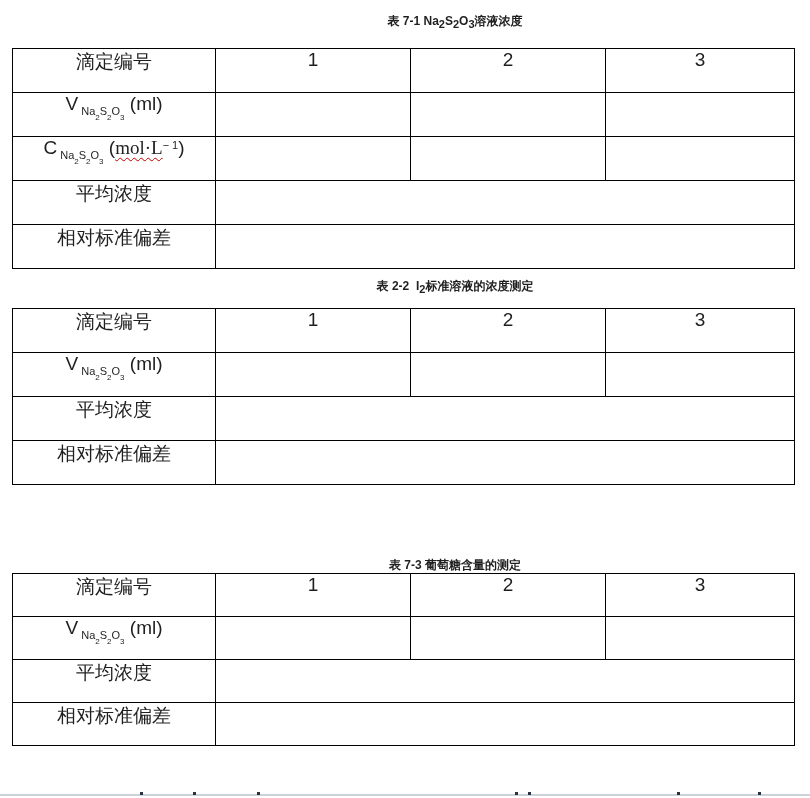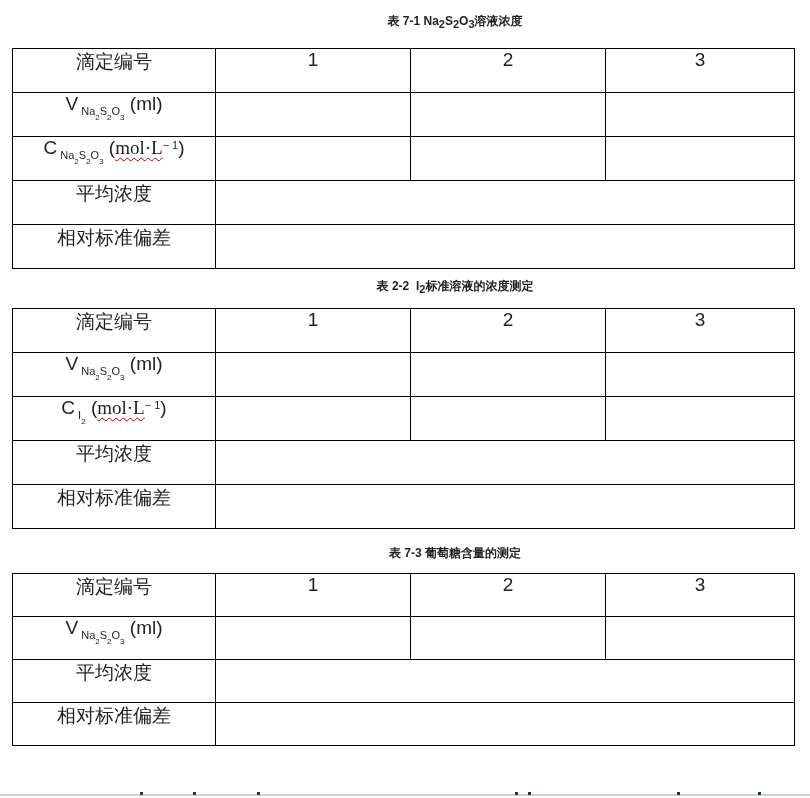--- a/index.html
+++ b/index.html
@@ -133,37 +133,31 @@
       <td class="cell-num">2</td>
       <td class="cell-num">3</td>
     </tr>
     <tr>
       <td class="fcell"><span class="seg-t">V</span><span class="seg-b"> Na</span><span class="seg-bb">2</span><span class="seg-b">S</span><span class="seg-bb">2</span><span class="seg-b">O</span><span class="seg-bb">3</span><span class="seg-t"> (ml)</span></td>
       <td></td>
       <td></td>
       <td></td>
     </tr>
     <tr>
-      <td class="fcell"><span class="seg-t">C</span><span class="seg-b"> I</span><span class="seg-bb">2</span><span class="seg-t"> (</span><span class="seg-w" style="text-decoration-color: rgb(192, 0, 0);">mol·L</span><span class="seg-p">− 1</span><span class="seg-t">)</span></td>
-      <td></td>
-      <td></td>
-      <td></td>
-    </tr>
-    <tr>
       <td class="cell-label">平均浓度</td>
       <td colspan="3"></td>
     </tr>
     <tr>
       <td class="cell-label">相对标准偏差</td>
       <td colspan="3"></td>
     </tr>
   </tbody>
     </table>
 
-  <div class="doc-title" style="top:539px"><span class="seg-t">表 7-3 葡萄糖含量的测定</span></div>
+  <div class="doc-title" style="top:551px"><span class="seg-t">表 7-3 葡萄糖含量的测定</span></div>
 
   <table class="dtable t3" style="top:573px">
     <colgroup>
       <col style="width:203px">
         <col style="width:195px">
         <col style="width:195px">
         <col style="width:189px">
     </colgroup>
     <tbody>
         <tr>

